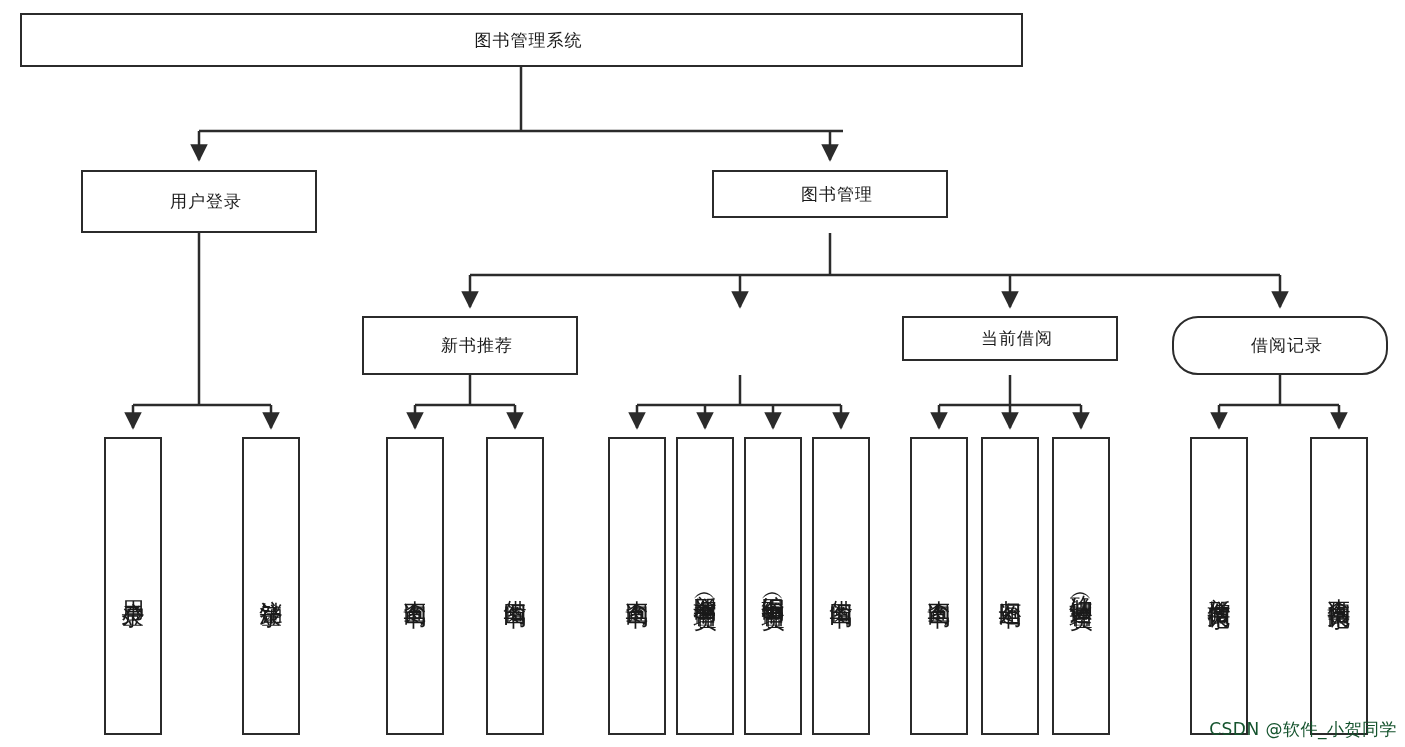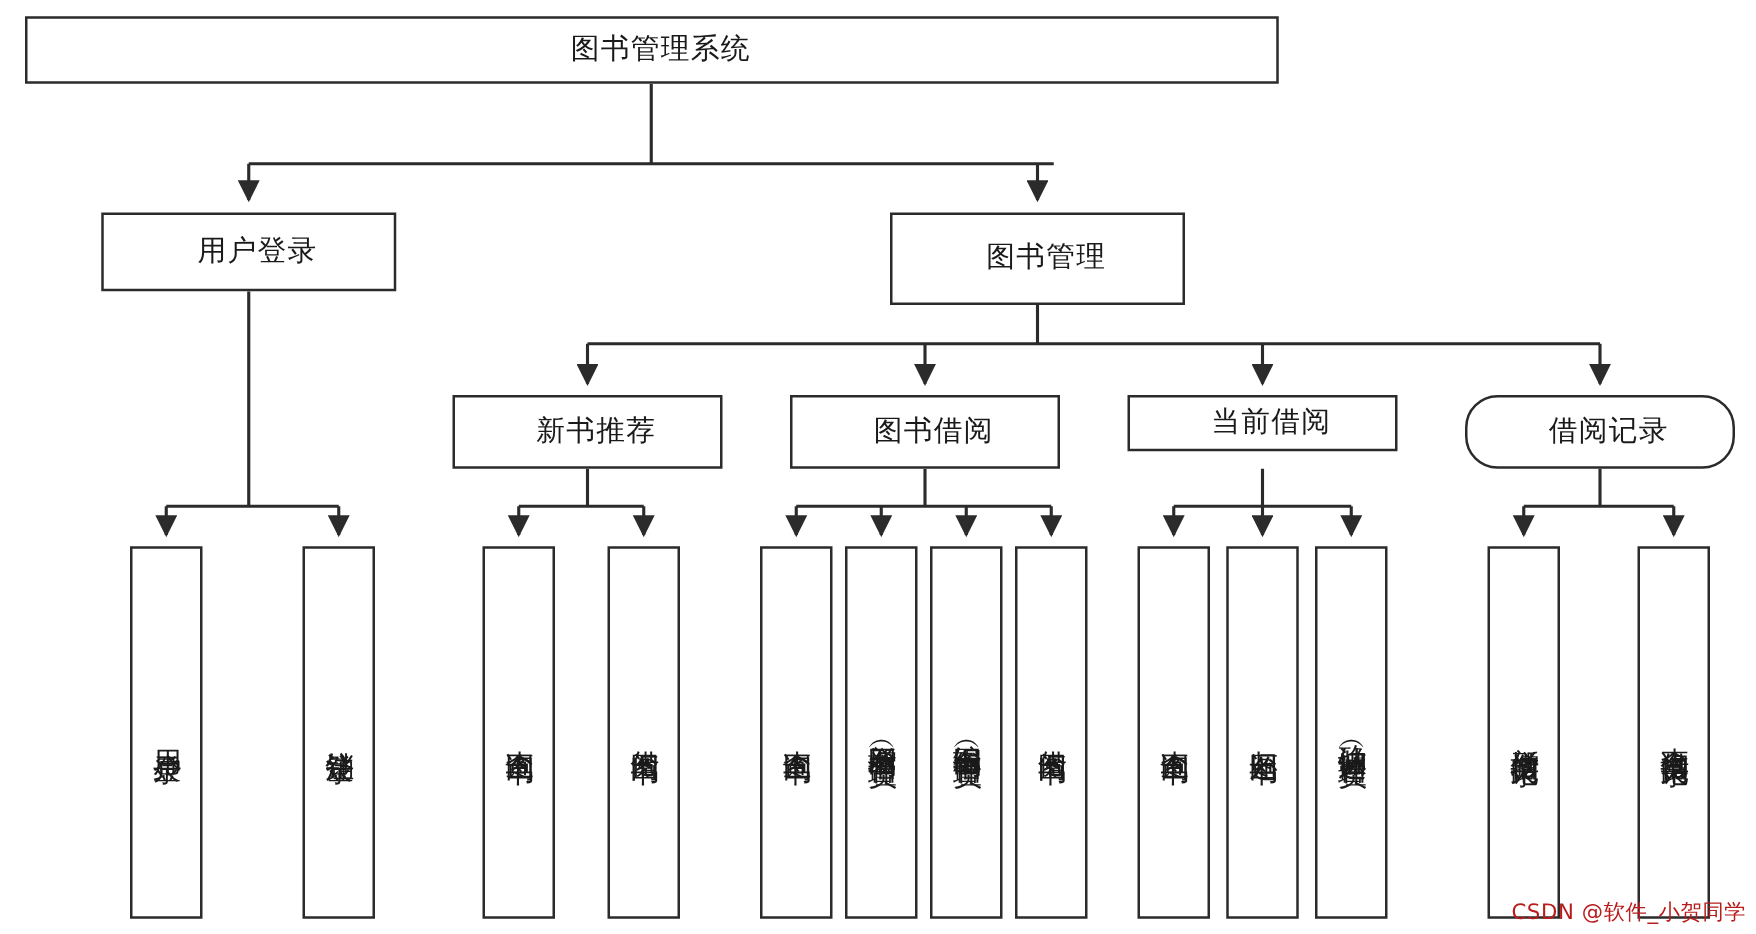--- a/index.html
+++ b/index.html
@@ -28,21 +28,21 @@
     position: absolute;
     box-sizing: border-box;
     border: 2.5px solid #2b2b2b;
     background: #ffffff;
     display: flex;
     align-items: center;
     justify-content: center;
     color: #1a1a1a;
   }
   .node.horiz {
-    font-size: 23px;
+    font-size: 17px;
     letter-spacing: 1px;
     line-height: 1.2;
     padding-left: 14px;
   }
   .node.vert {
     writing-mode: vertical-rl;
     text-orientation: upright;
     font-size: 23px;
     line-height: 1.25;
     letter-spacing: 2px;
@@ -55,21 +55,21 @@
     writing-mode: vertical-rl;
     text-orientation: upright;
     display: block;
     max-height: 100%;
   }
   .watermark {
     position: absolute;
     right: 8px;
     bottom: 6px;
     font-size: 17px;
-    color: #b91c1c;
+    color: #14532d;
     letter-spacing: 0.5px;
     white-space: nowrap;
     pointer-events: none;
   }
 </style>
 </head>
 <body>
 
 <div id="canvas">
 
@@ -124,29 +124,26 @@
     </g>
   </svg>
 
   <div class="node horiz" style="left:20px; top:13px; width:1003px; height:54px;">
     <span>图书管理系统</span>
   </div>
 
   <div class="node horiz" style="left:81px; top:170px; width:236px; height:63px;">
     <span>用户登录</span>
   </div>
-  <div class="node horiz" style="left:712px; top:170px; width:236px; height:74px;">
+  <div class="node horiz" style="left:712px; top:170px; width:236px; height:48px;">
     <span>图书管理</span>
   </div>
 
   <div class="node horiz" style="left:362px; top:316px; width:216px; height:59px;">
     <span>新书推荐</span>
-  </div>
-  <div class="node horiz" style="left:632px; top:316px; width:216px; height:59px;">
-    <span>图书借阅</span>
   </div>
   <div class="node horiz" style="left:902px; top:316px; width:216px; height:45px;">
     <span>当前借阅</span>
   </div>
   <div class="node horiz" style="left:1172px; top:316px; width:216px; height:59px;border-radius:26px;">
     <span>借阅记录</span>
   </div>
 
   <div class="node vert" style="left:104px; top:437px; width:58px; height:298px;">
     <span class="vtext">用户登录</span>

